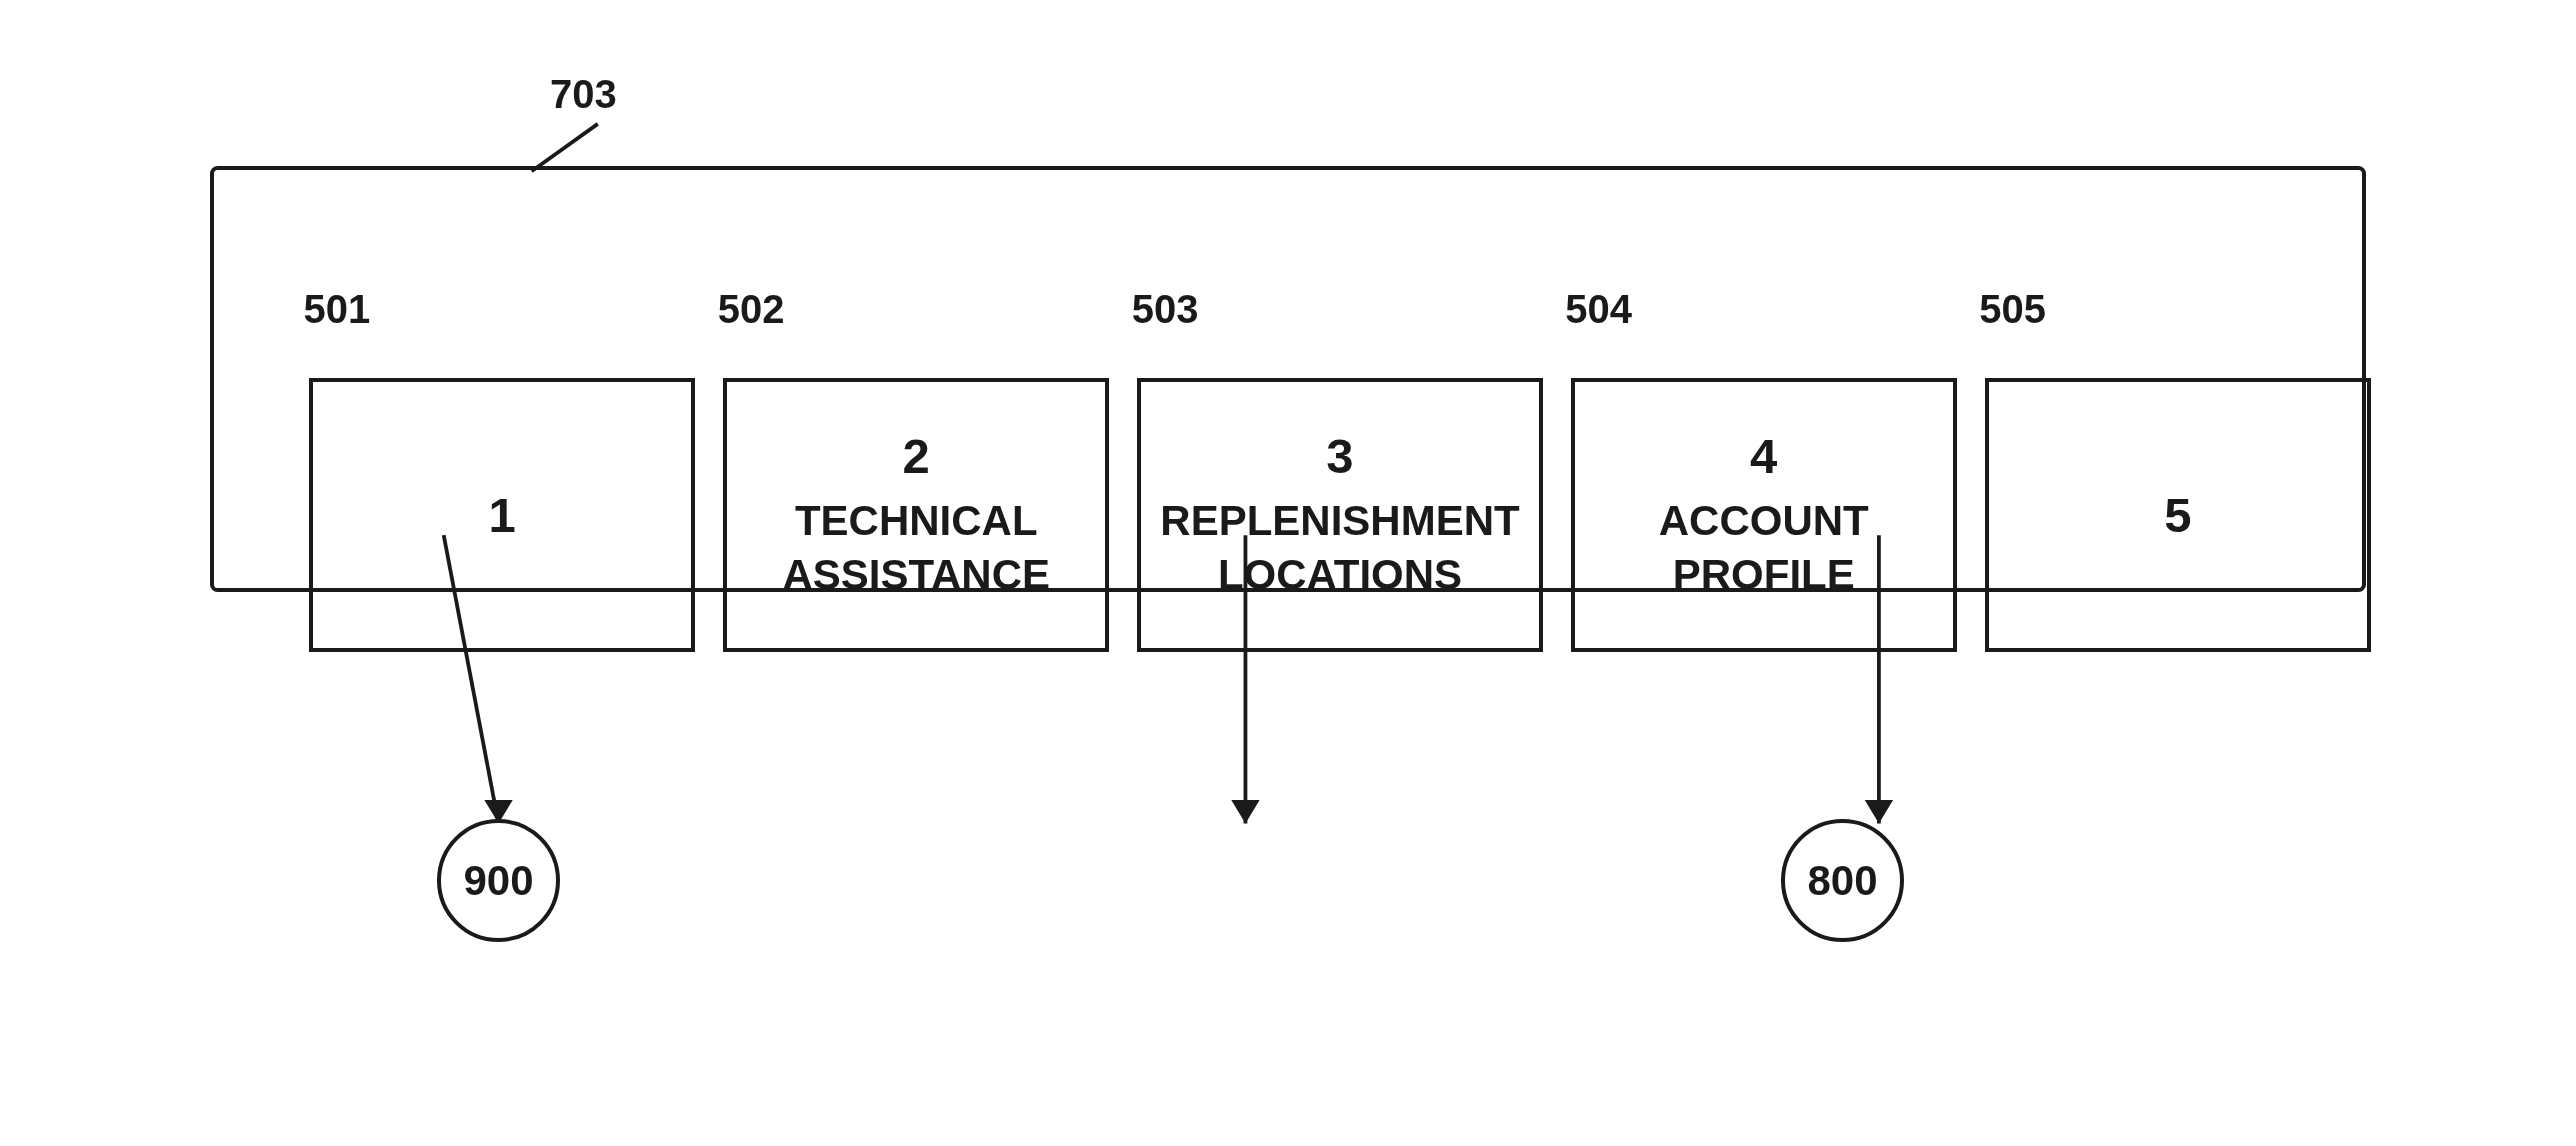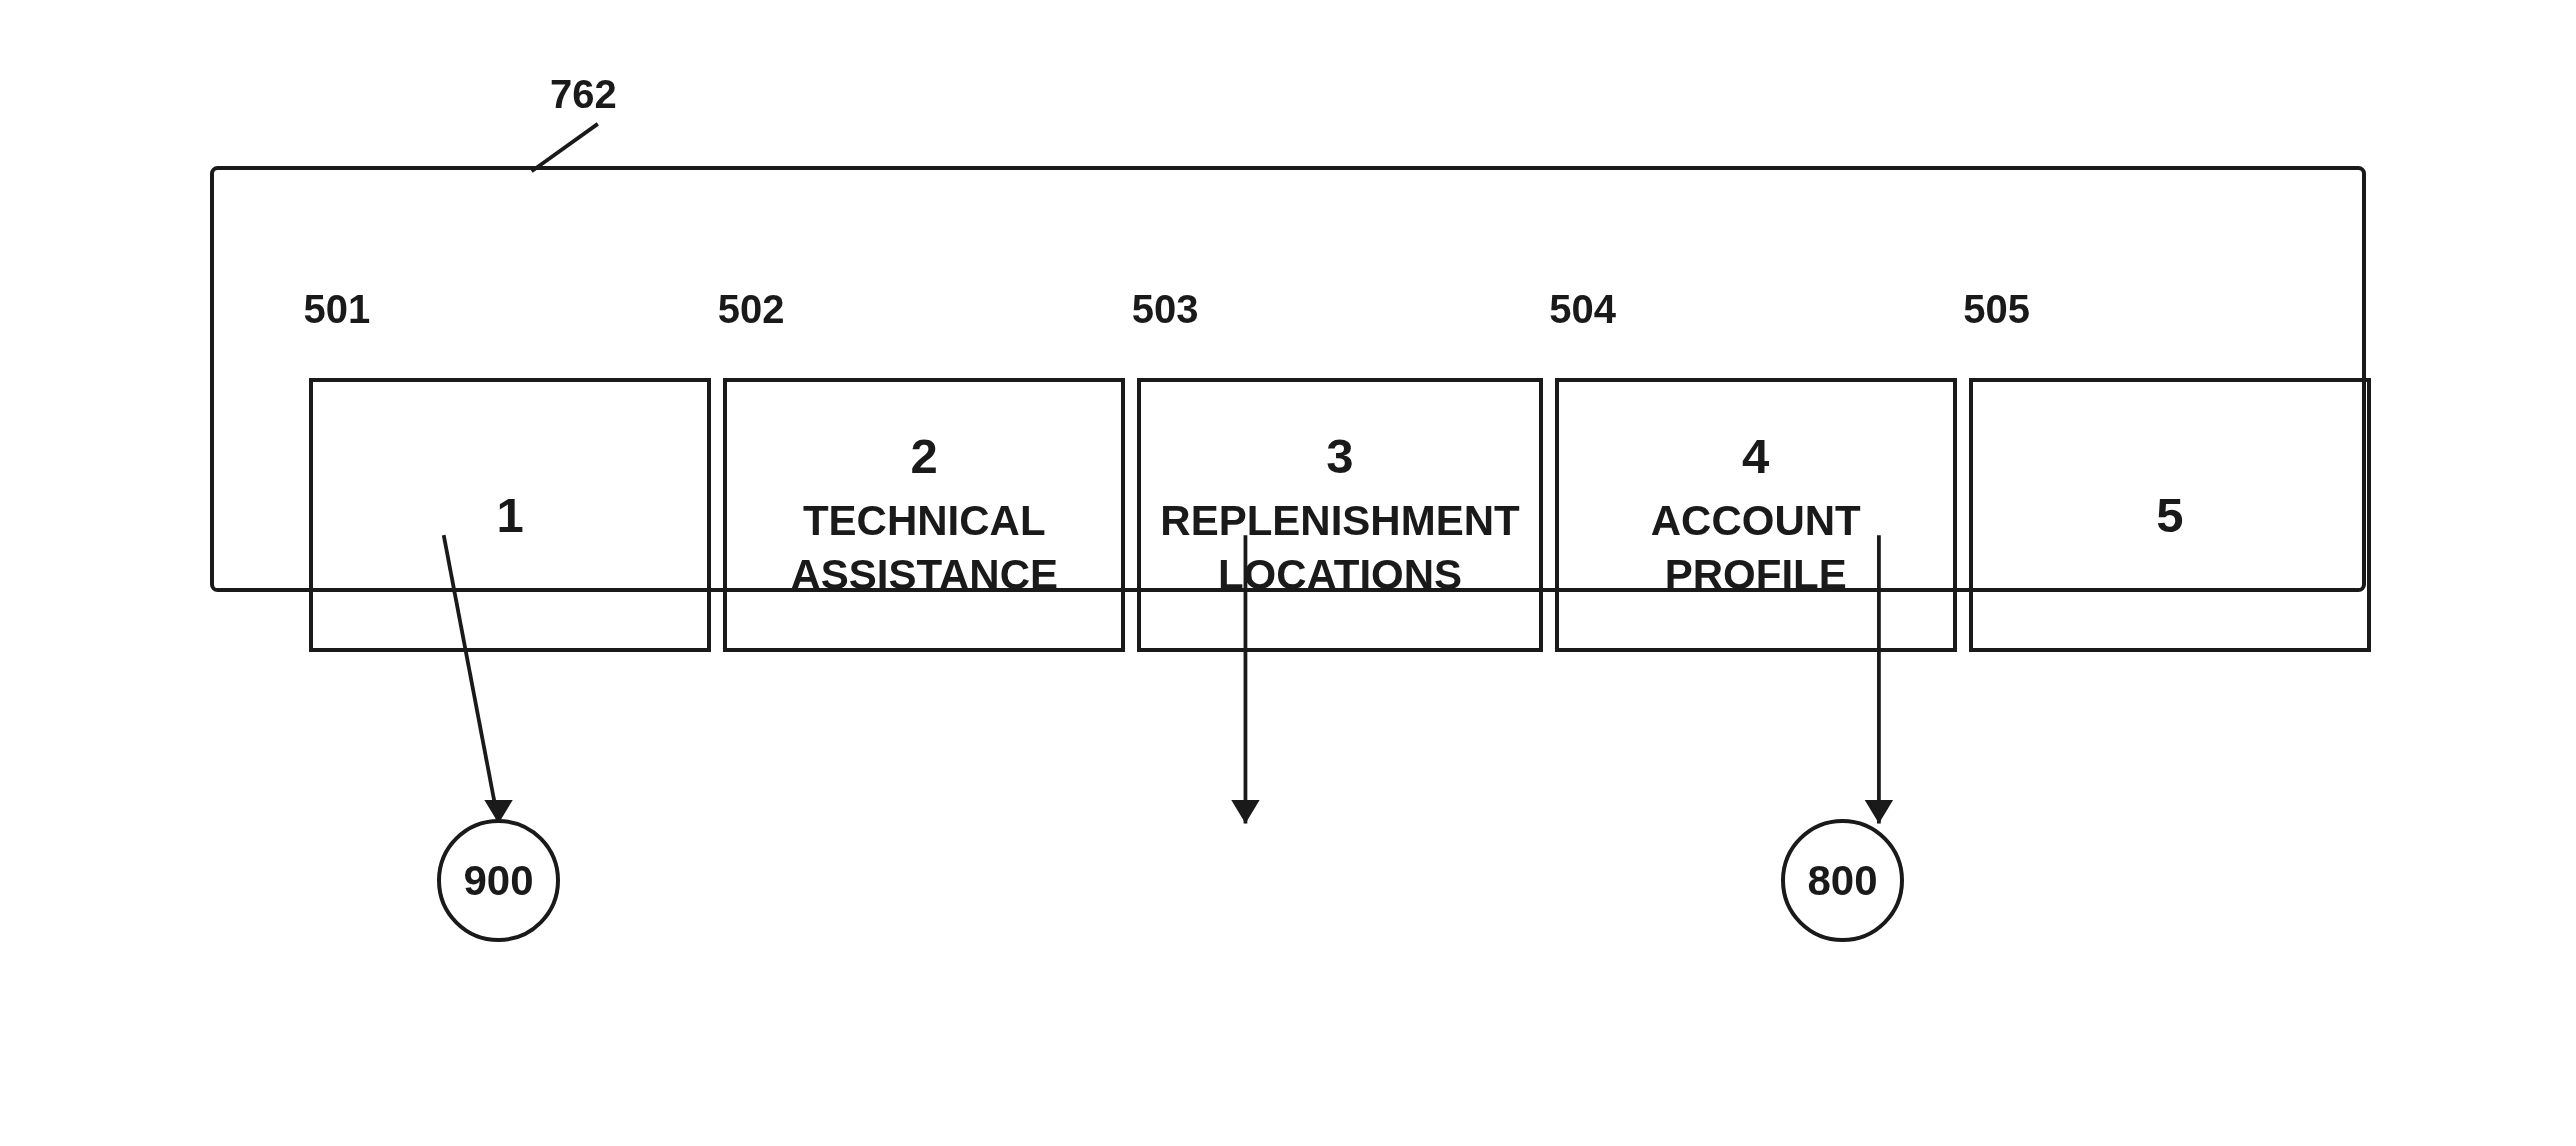--- a/index.html
+++ b/index.html
@@ -59,21 +59,21 @@
     }
 
     
     .menu-items-row {
       position: absolute;
       top: 208px;
       left: 95px;
       width: 2062px;
       display: flex;
       flex-direction: row;
-      gap: 12px;
+      gap: 28px;
     }
 
     .menu-item {
       flex: 1;
       height: 274px;
       border: 4.7px solid #1a1a1a;
       display: flex;
       flex-direction: column;
       align-items: center;
       justify-content: center;
@@ -152,21 +152,21 @@
     .circle-800 {
       top: 766px;
       left: 1628px;
     }
   </style>
 </head>
 <body>
 
 <div class="diagram-container">
 
-  <span class="ref-label label-418">762</span>
+  <span class="ref-label label-418">703</span>
 
   <svg class="arrows-container" viewBox="0 0 2400 1100" xmlns="http://www.w3.org/2000/svg">
 
     <line x1="470" y1="75" x2="400" y2="125" stroke="#1a1a1a" stroke-width="4"></line>
 
     <line x1="307" y1="510" x2="365" y2="815" stroke="#1a1a1a" stroke-width="4"></line>
     <polygon points="365,815 350,790 380,790" fill="#1a1a1a"></polygon>
 
     <line x1="1155" y1="510" x2="1155" y2="815" stroke="#1a1a1a" stroke-width="4"></line>
     <polygon points="1155,815 1140,790 1170,790" fill="#1a1a1a"></polygon>

